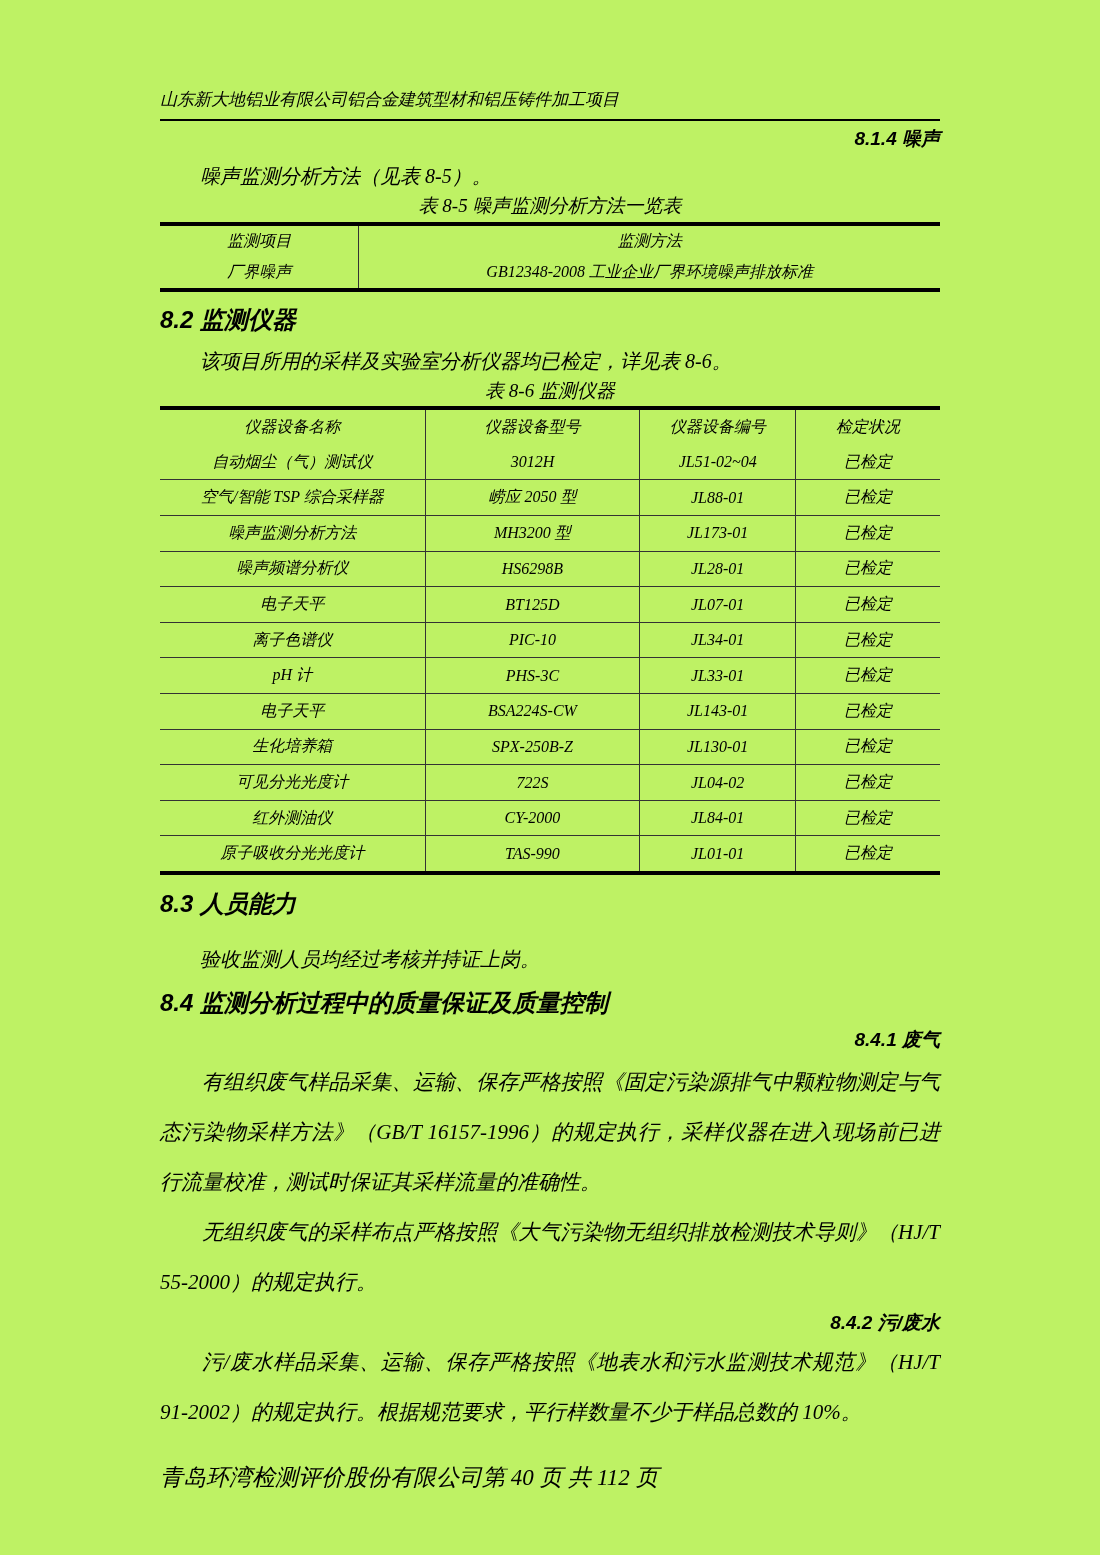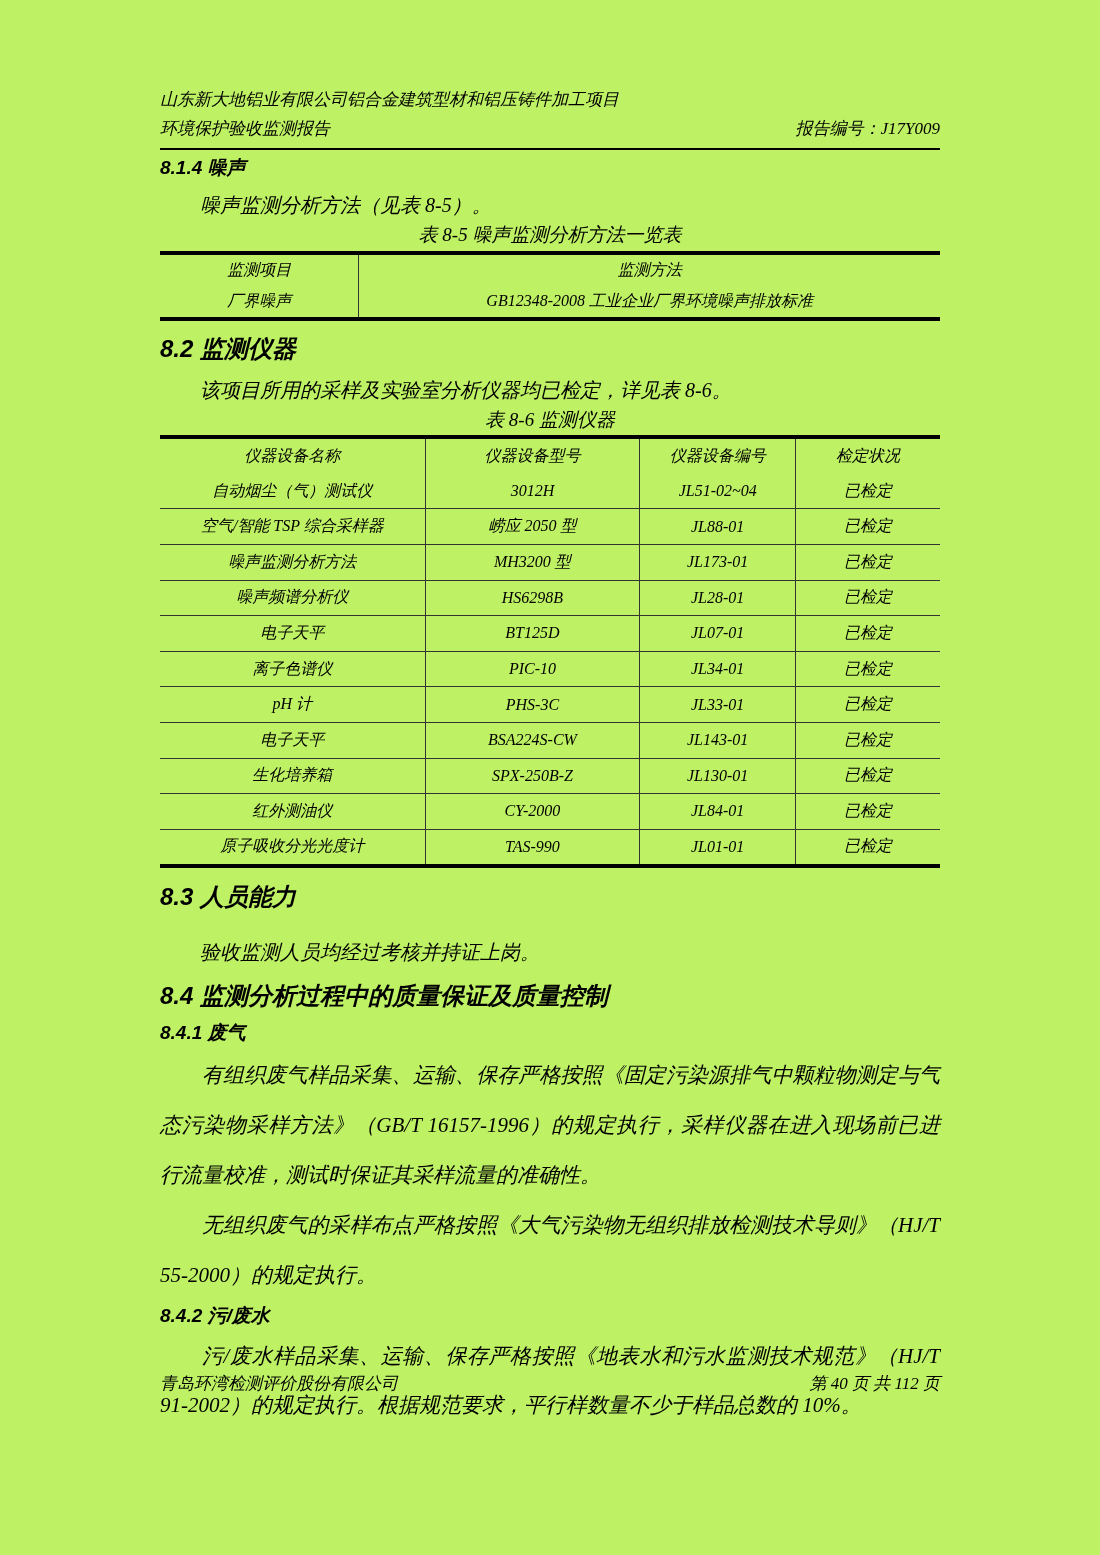--- a/index.html
+++ b/index.html
@@ -27,20 +27,21 @@
     justify-content: space-between;
     align-items: baseline;
   }
   
   .h-sub {
     font-family: "Liberation Sans", "DejaVu Sans", sans-serif;
     font-weight: 700;
     font-size: 19px;
     line-height: 1.4;
     margin: 5px 0 0 0;
+    text-align: right;
   }
   .h-main {
     font-family: "Liberation Sans", "DejaVu Sans", sans-serif;
     font-weight: 700;
     font-size: 24px;
     line-height: 1.4;
     margin: 11px 0 0 0;
   }
   
   .para {
@@ -85,42 +86,37 @@
   }
   table.tbl tr > *:last-child { border-right: none; }
   table.tbl tr:last-child > * { border-bottom: none; }
   table.tbl-85 th, table.tbl-85 td { height: 31px; }
   table.tbl-86 th, table.tbl-86 td { height: 34.6px; }
   
   .doc-footer {
     position: absolute;
     left: 160px;
     right: 160px;
-    top: 1372px;
+    top: 1462px;
     display: flex;
-    justify-content: space-between;
     align-items: baseline;
-    font-size: 17px;
+    font-size: 23px;
   }
   .mt-sm { margin-top: 22px; }
   .mt-md { margin-top: 12px; }
   .h-842 { margin-top: 2px; }
   .p-842 { margin-top: 2px; }
 </style>
 </head>
 <body>
 
 <div class="page">
 
   <div class="doc-header">
     <div>山东新大地铝业有限公司铝合金建筑型材和铝压铸件加工项目</div>
-    <div class="row2">
-      <span>环境保护验收监测报告</span>
-      <span>报告编号：J17Y009</span>
-    </div>
   </div>
 
   <div class="h-sub">8.1.4 噪声</div>
   <p class="para">噪声监测分析方法（见表 8-5）。</p>
 
   <div class="tbl-caption">表 8-5  噪声监测分析方法一览表</div>
   <table class="tbl tbl-85">
     <colgroup>
         <col style="width:25.5%">
         <col style="width:74.5%">
@@ -207,20 +203,26 @@
           <td>JL143-01</td>
           <td>已检定</td>
         </tr>
         <tr>
           <td>生化培养箱</td>
           <td>SPX-250B-Z</td>
           <td>JL130-01</td>
           <td>已检定</td>
         </tr>
         <tr>
+          <td>可见分光光度计</td>
+          <td>722S</td>
+          <td>JL04-02</td>
+          <td>已检定</td>
+        </tr>
+        <tr>
           <td>红外测油仪</td>
           <td>CY-2000</td>
           <td>JL84-01</td>
           <td>已检定</td>
         </tr>
         <tr>
           <td>原子吸收分光光度计</td>
           <td>TAS-990</td>
           <td>JL01-01</td>
           <td>已检定</td>

